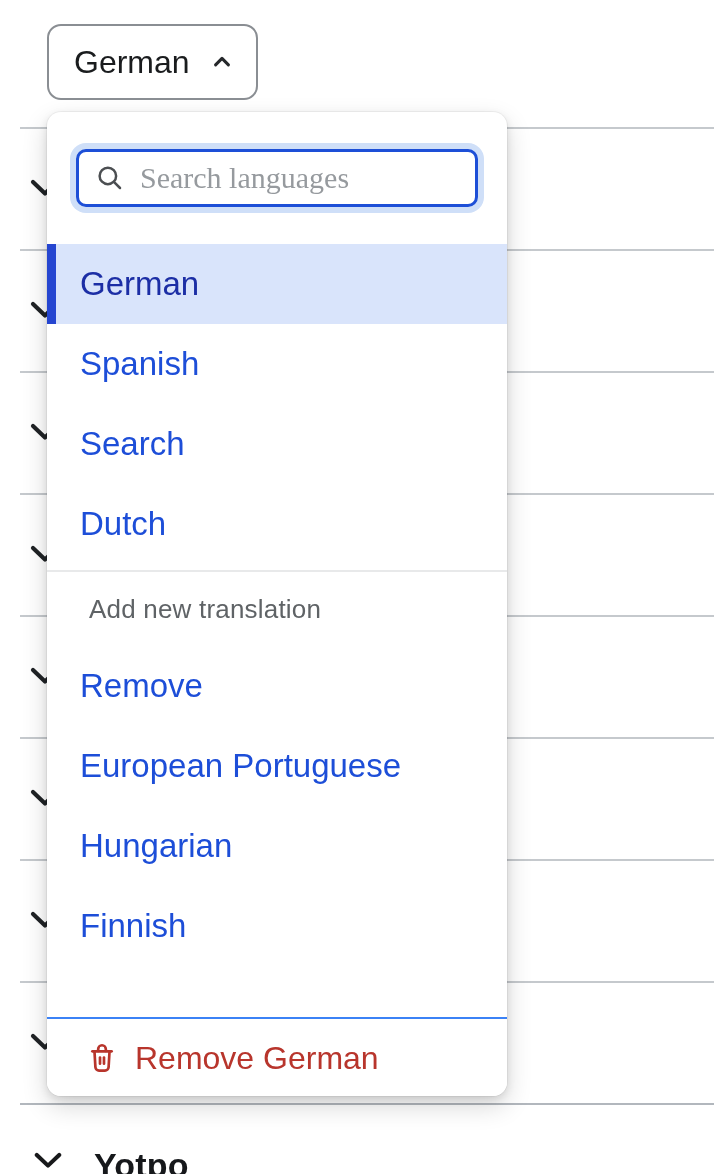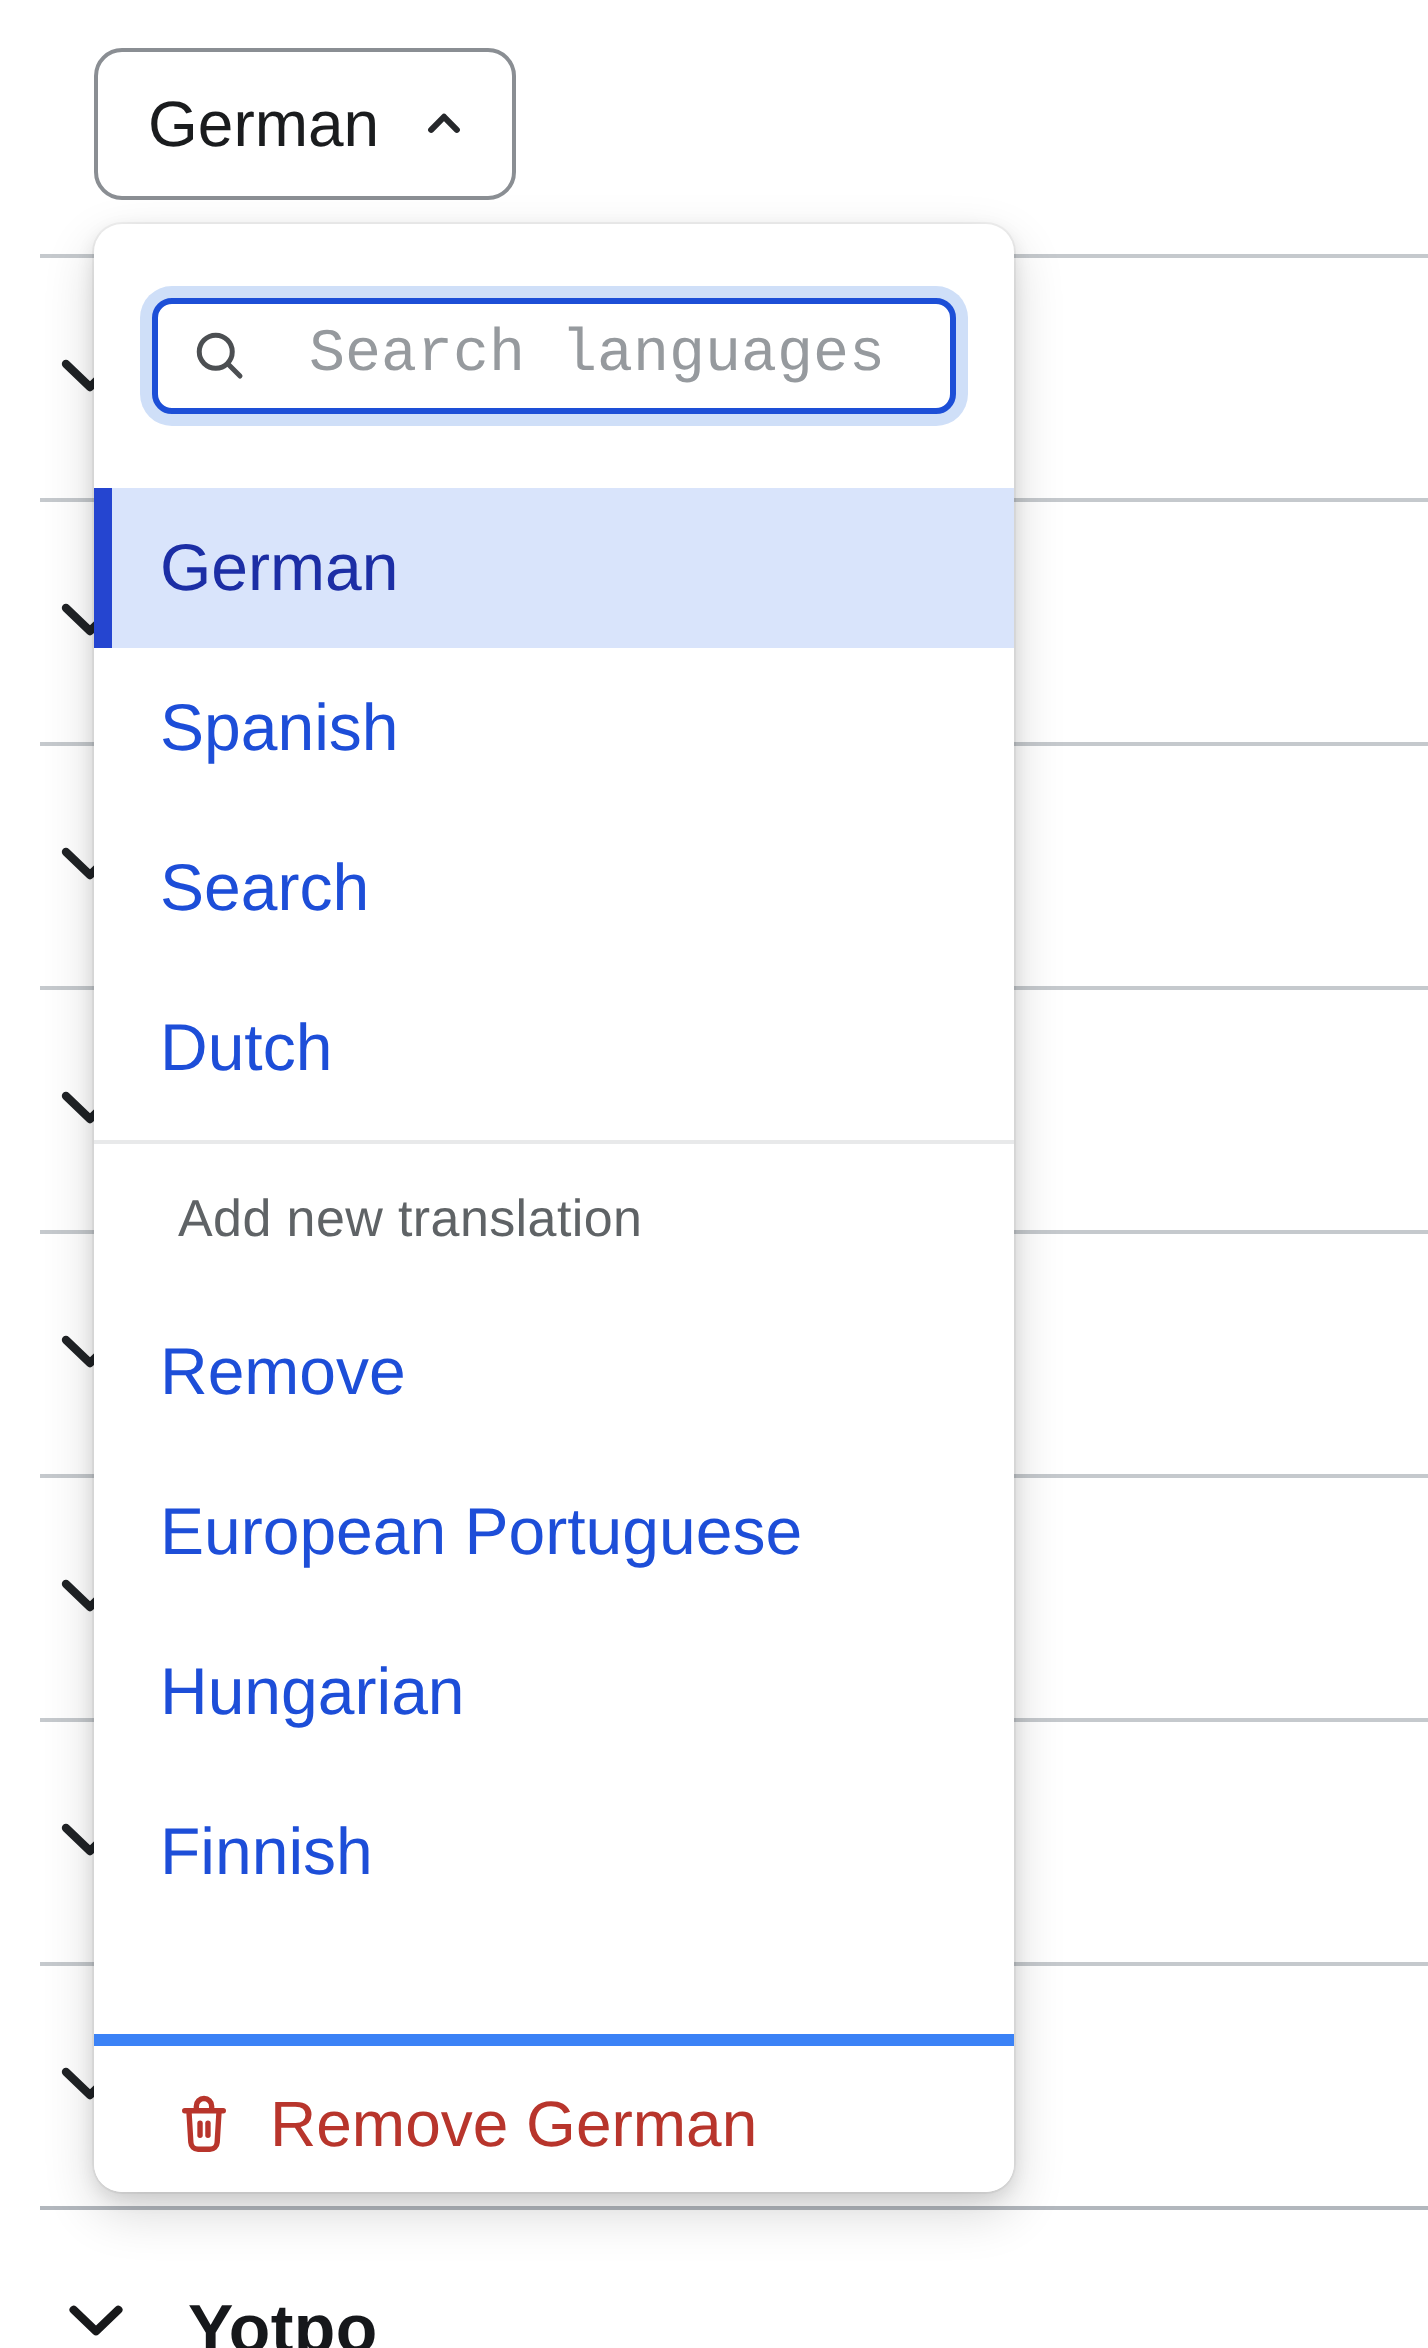--- a/index.html
+++ b/index.html
@@ -37,38 +37,38 @@
   .search-area{height:128px;flex:none;}
   .search-box{
     margin:37px 29px 0;height:58px;box-sizing:border-box;background:#fff;
     border:3px solid #1d4fd7;border-radius:10px;
     box-shadow:0 0 0 6px #cfdff8;
     display:flex;align-items:center;gap:13px;padding:0 16px;
   }
   .search-box svg{flex:none;color:#4c4f52;}
   .search-box input{
     border:none;outline:none;background:transparent;flex:1;min-width:0;
-    font-family:Liberation Mono, monospace;font-size:30px;color:#1a1c1e;text-align:center;
+    font-family:Liberation Serif, serif;font-size:30px;color:#1a1c1e;
   }
   .search-box input::placeholder{color:#969a9e;opacity:1;}
 
   .list{height:777px;flex:none;overflow:hidden;padding-top:4px;box-sizing:border-box;}
   .item{
     height:80px;display:flex;align-items:center;padding-left:33px;
     font-size:33px;color:#1d4ed8;cursor:pointer;position:relative;
   }
   .item.selected{background:#d9e4fb;color:#1c2ea5;}
   .sel-bar{position:absolute;left:0;top:0;bottom:0;width:9px;background:#2545d0;}
   .list-divider{height:2px;background:#e8e9ea;margin-top:6px;}
   .section-header{
     height:74px;display:flex;align-items:center;padding-left:26px;
     font-size:26px;color:#5f6366;letter-spacing:.2px;margin-left:16px;
   }
   .footer{
-    height:79px;flex:none;border-top:6px solid #3b82f6;
+    height:79px;flex:none;border-top:2px solid #3b82f6;
     display:flex;align-items:center;gap:16px;padding-left:38px;
     color:#b8352c;font-size:32px;cursor:pointer;background:#fff;
   }
   .footer svg{flex:none;}
 </style>
 </head>
 <body>
 
 <div class="bg-line" style="top:127px"></div>
 <div class="bg-line" style="top:249px"></div>

